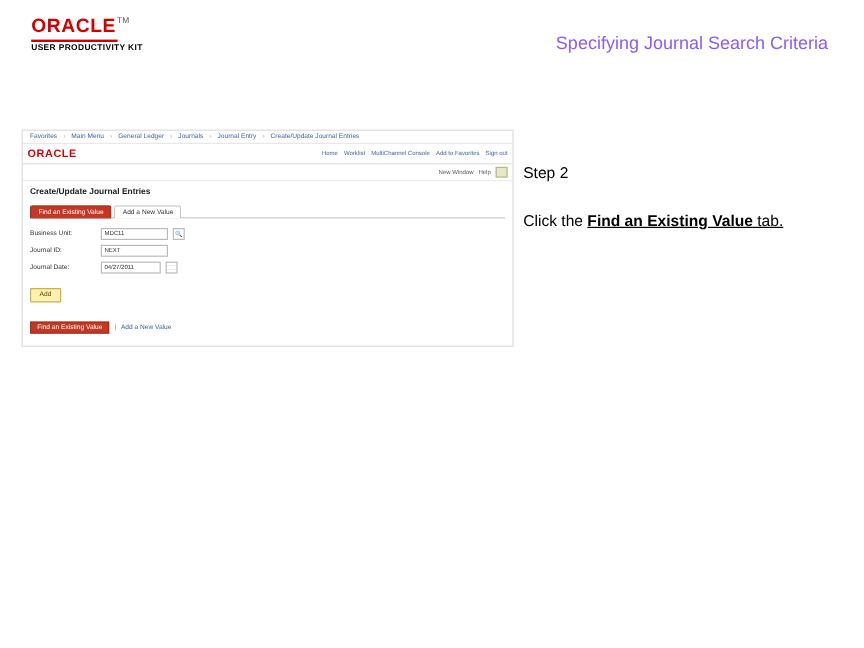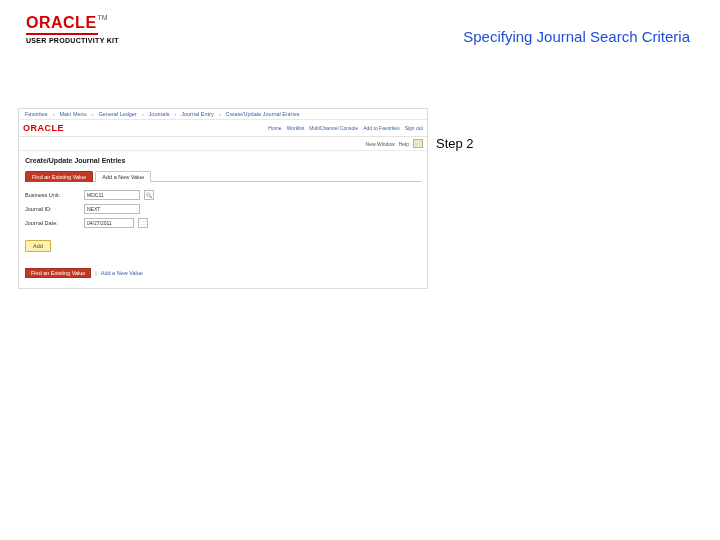--- a/index.html
+++ b/index.html
@@ -49,21 +49,21 @@
     color: #000;
     margin-top: 2px;
     font-weight: 600;
   }
 
   .page-title {
     position: absolute;
     top: 28px;
     right: 30px;
     font-size: 15px;
-    color: #1d4ed8;
+    color: #8b5cf6;
   }
 
   
   .step-label {
     position: absolute;
     top: 136px;
     left: 436px;
     font-size: 13px;
   }
   .step-instruction {
@@ -253,20 +253,23 @@
       <span class="oracle-word">ORACLE</span><span class="oracle-tm">TM</span>
     </div>
     <div class="oracle-rule"></div>
     <div class="oracle-sub">USER PRODUCTIVITY KIT</div>
   </div>
 
   <div class="page-title">Specifying Journal Search Criteria</div>
 
   <div class="step-label">Step 2</div>
 
+  <div class="step-instruction">
+    <span>Click the </span><span class="bold underline">Find an Existing Value</span><span class="underline"> tab.</span>
+  </div>
 
   <div class="shot">
 
     <div class="shot-topnav">
       <span>Favorites</span>
         <span class="sep">›</span>
       <span>Main Menu</span>
         <span class="sep">›</span>
       <span>General Ledger</span>
         <span class="sep">›</span>

